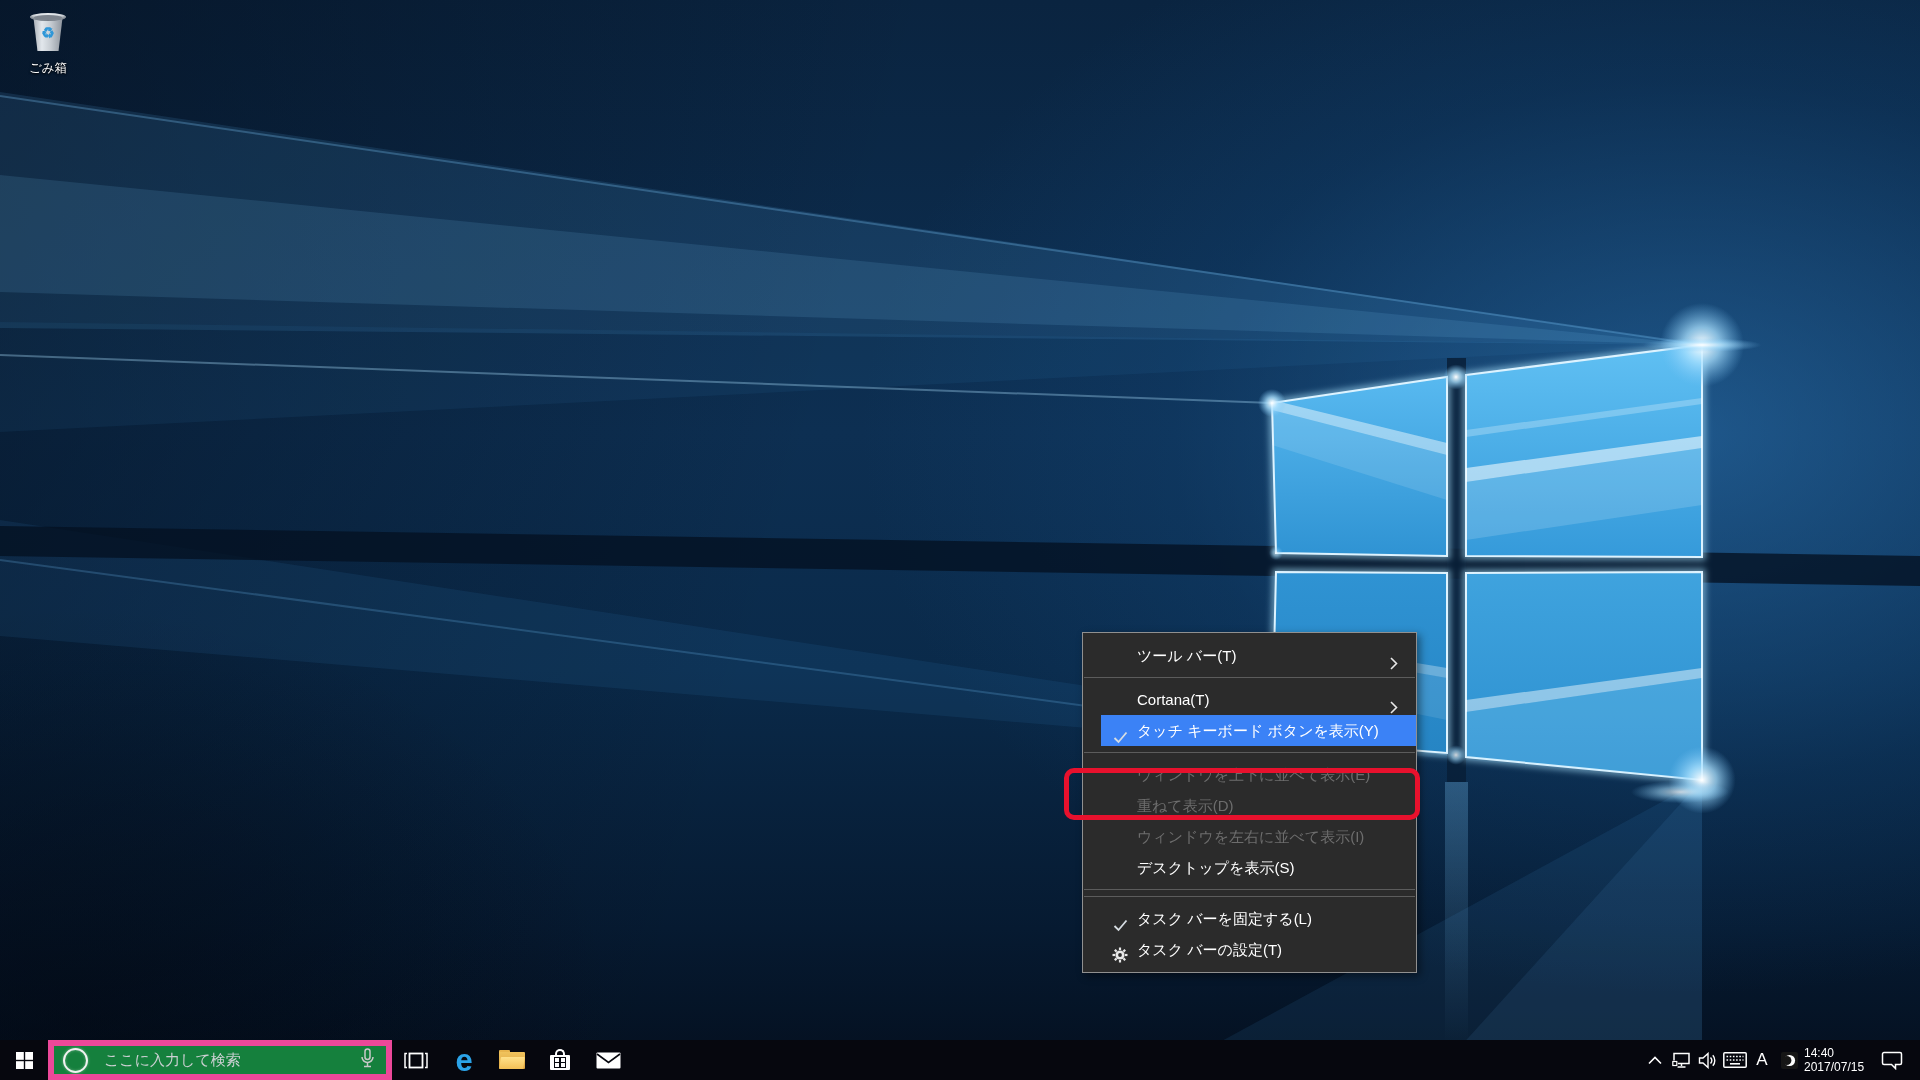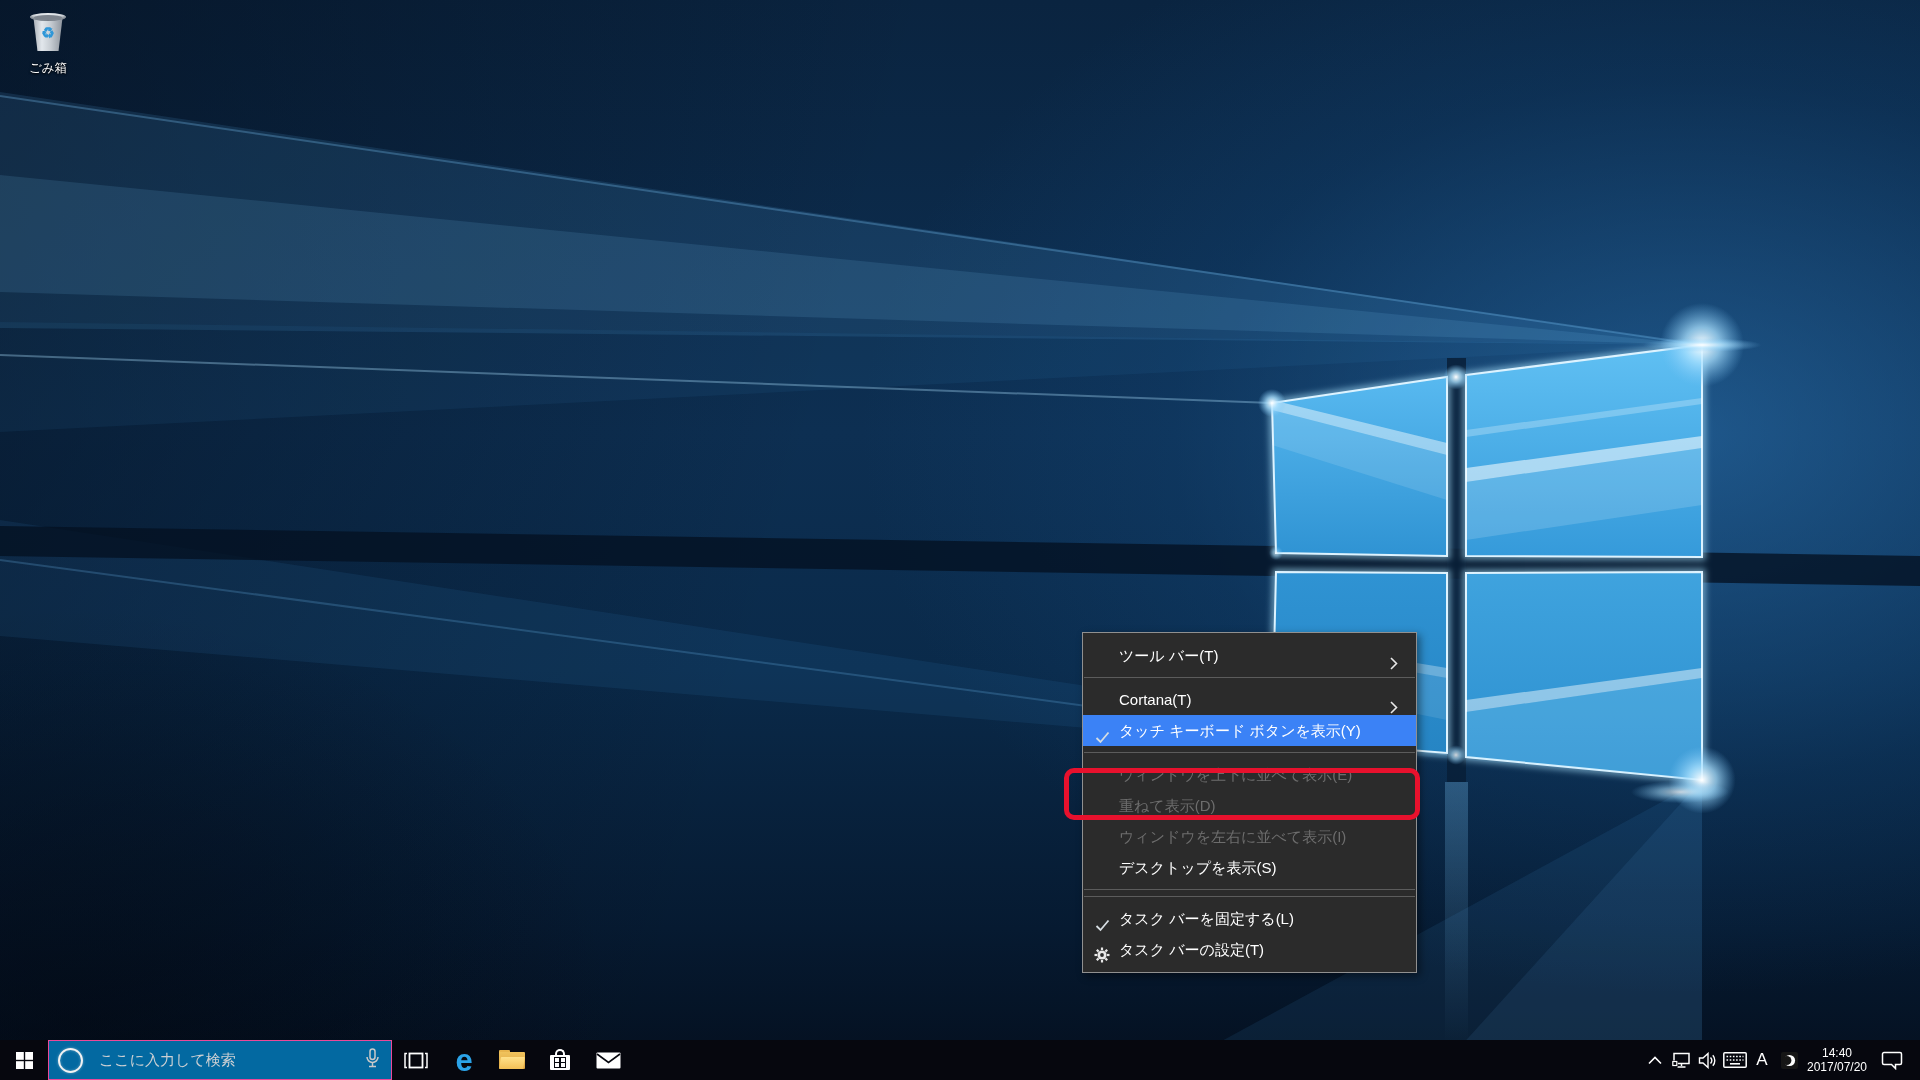--- a/index.html
+++ b/index.html
@@ -26,37 +26,37 @@
     background:linear-gradient(180deg,#eef2f5,#a9b0b8);box-shadow:inset 0 -2px 3px rgba(60,70,80,.55);}
   .bin-hole{position:absolute;left:5px;right:5px;top:7px;height:5px;border-radius:50%;background:#7d848d;}
   .bin-sym{position:absolute;left:0;right:0;top:17px;font-size:15px;line-height:15px;color:#2f97d8;font-weight:bold;}
   .icon-label{margin-top:6px;font-size:12.5px;color:#fff;text-shadow:0 1px 2px rgba(0,0,0,.95),0 0 3px rgba(0,0,0,.7);}
 
   
   .context-menu{position:absolute;left:1082px;top:632px;width:335px;z-index:20;
     background:#2b2b2b;border:1px solid #909090;box-sizing:border-box;
     padding:7px 0;box-shadow:3px 3px 8px rgba(0,0,0,.45);}
   .mi{position:relative;height:31px;line-height:31px;padding-left:36px;padding-right:34px;
-    font-size:15px;color:#ffffff;white-space:nowrap;cursor:default;}
+    font-size:15px;color:#ffffff;white-space:nowrap;cursor:default;margin-left:18px;}
   .mi.disabled{color:#6d6d6d;}
   .mi.highlighted{background:#3b82f6;}
   .mi .check{position:absolute;left:12px;top:8px;}
   .mi .gear{position:absolute;left:11px;top:8px;}
   .mi .sub-arrow{position:absolute;right:18px;top:9px;}
   .menu-sep{height:1px;background:#5c5c5c;margin:6px 1px;}
 
   
   .annotation{position:absolute;left:1064px;top:768px;width:356px;height:52px;z-index:30;
     border:5px solid #e8112d;border-radius:10px;box-sizing:border-box;pointer-events:none;}
 
   
   .taskbar{position:absolute;left:0;right:0;bottom:0;height:40px;background:#06070e;z-index:10;
     display:flex;align-items:stretch;}
   .tb-btn{width:48px;display:flex;align-items:center;justify-content:center;flex:0 0 auto;}
-  .search-box{width:344px;flex:0 0 auto;background:#0369a1;border:1px solid #ec4899;box-sizing:border-box;
+  .search-box{width:344px;flex:0 0 auto;background:#15803d;border:6px solid #ec4899;box-sizing:border-box;
     display:flex;align-items:center;}
   .cortana-ring{width:21px;height:21px;border:2.5px solid #f2f2f2;border-radius:50%;margin-left:9px;
     box-shadow:0 0 3px rgba(255,255,255,.4), inset 0 0 3px rgba(255,255,255,.35);}
   .search-text{margin-left:16px;font-size:15px;color:#cdd0d3;flex:1;}
   .mic{margin-right:11px;}
   .edge-e{font-size:31px;line-height:31px;font-weight:bold;color:#2ba3e8;font-family:"Liberation Sans",sans-serif;}
   .folder{position:relative;width:26px;height:20px;}
   .folder-tab{position:absolute;left:0;top:0;width:11px;height:6px;background:#e8b54e;border-radius:1px;}
   .folder-back{position:absolute;left:0;top:2px;width:26px;height:17px;background:linear-gradient(#f0c35d,#dda43f);border-radius:1px;}
   .folder-front{position:absolute;left:1px;top:7px;width:24px;height:12px;background:linear-gradient(#ffe18a,#f3c056);
@@ -66,21 +66,21 @@
   .bag-handle{position:absolute;left:6px;top:0;width:10px;height:8px;border:2px solid #fff;border-bottom:none;
     border-radius:5px 5px 0 0;box-sizing:border-box;}
   .bag-body{position:absolute;left:1px;top:6px;width:20px;height:15px;background:#fff;border-radius:1px;}
   .bag-logo{position:absolute;left:6px;top:9px;width:10px;height:9px;
     background:linear-gradient(#06070e,#06070e);display:grid;grid-template-columns:1fr 1fr;grid-template-rows:1fr 1fr;gap:1.5px;}
   .bag-logo div{background:#fff;outline:1.5px solid #06070e;}
   .tray{margin-left:auto;display:flex;align-items:center;flex:0 0 auto;padding-right:6px;}
   .tray-btn{display:flex;align-items:center;justify-content:center;height:40px;flex:0 0 auto;}
   .ime-a{font-size:17px;color:#fff;}
   .ime-badge{width:17px;height:17px;background:#161616;border-radius:2px;position:relative;}
-  .clock{width:66px;text-align:center;color:#fff;font-size:12px;line-height:14px;}
+  .clock{width:66px;text-align:left;color:#fff;font-size:12px;line-height:14px;}
 </style>
 </head>
 <body>
 
 <div class="screen">
 
   <div class="desktop">
     <svg viewBox="0 0 1920 1080" width="1920" height="1080" preserveAspectRatio="none">
       <defs>
         <linearGradient id="pTL" x1="0" y1="0" x2="0" y2="1">
@@ -353,21 +353,21 @@
       <div class="tray-btn" style="width:30px">
         <div class="ime-badge">
           <svg width="17" height="17" viewBox="0 0 17 17">
             <circle cx="8.5" cy="8.5" r="5.6" fill="#fff"></circle>
             <circle cx="5.8" cy="8.5" r="4.6" fill="#161616"></circle>
           </svg>
         </div>
       </div>
       <div class="tray-btn clock" style="display:block;padding-top:6px;box-sizing:border-box;">
         <div>14:40</div>
-        <div>2017/07/20</div>
+        <div>2017/07/15</div>
       </div>
       <div class="tray-btn" style="width:44px">
         <svg width="22" height="19" viewBox="0 0 22 19">
           <path d="M3,1.5 h16 a1.5,1.5 0 0 1 1.5,1.5 v9 a1.5,1.5 0 0 1 -1.5,1.5 h-4.5 v4 l-4,-4 h-7.5 a1.5,1.5 0 0 1 -1.5,-1.5 v-9 a1.5,1.5 0 0 1 1.5,-1.5 z" fill="none" stroke="#fff" stroke-width="1.5"></path>
         </svg>
       </div>
     </div>
   </div>
 
 </div>

